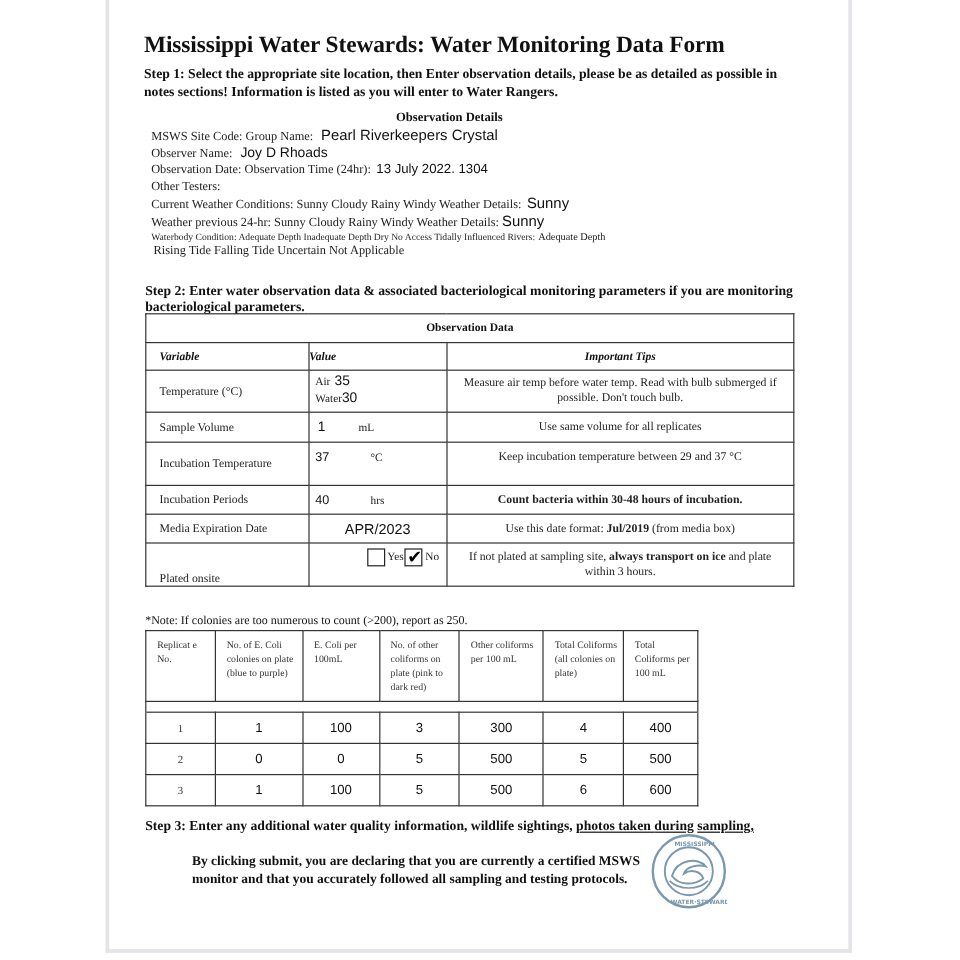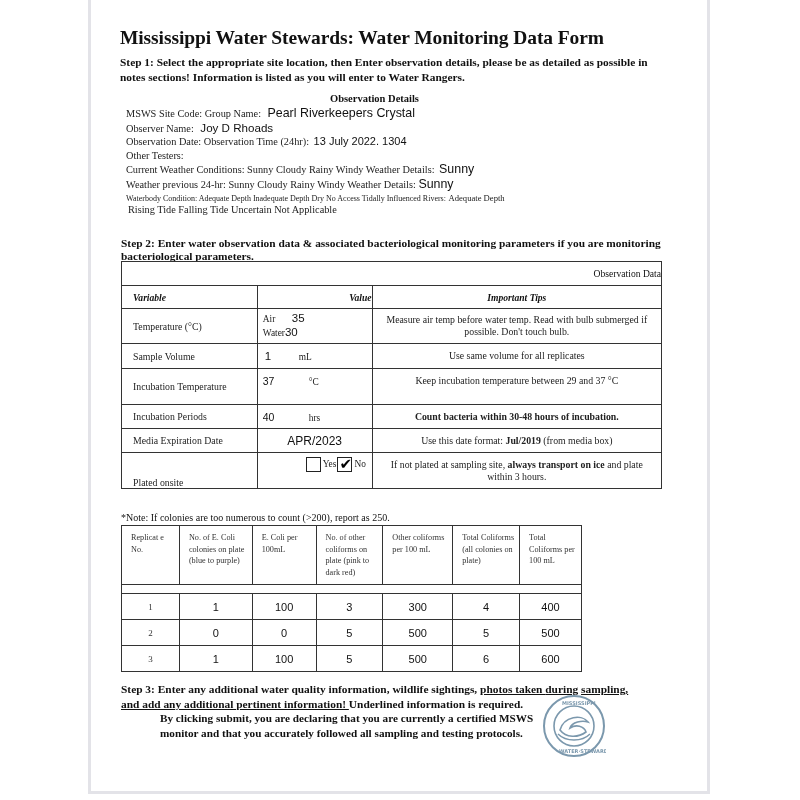--- a/index.html
+++ b/index.html
@@ -9,21 +9,21 @@
   .title { left:120px; top:27px; font-size:19.5px; font-weight:bold; white-space:nowrap; letter-spacing:-0.1px; }
   .step { font-size:11.4px; font-weight:bold; line-height:15px; white-space:nowrap; }
   .s1 { left:120px; top:55px; }
   .obs-head { left:330px; top:93px; font-size:10.5px; font-weight:bold; }
   .line { left:126px; font-size:10.3px; white-space:nowrap; color:#222; }
   .hand { font-family:"Liberation Sans", sans-serif; color:#111; }
   .tiny { font-size:8px; }
   table { border-collapse:collapse; position:absolute; }
   td { border:1.6px solid #333; padding:0; font-size:9.8px; vertical-align:middle; }
   .t1 { left:121px; top:261px; width:541px; }
-  .t1 .cap { text-align:right; font-weight:normal; height:23px; font-size:9.6px; }
+  .t1 .cap { text-align:center; font-weight:bold; height:23px; font-size:9.6px; }
   .t1 .hdr td { font-weight:bold; font-style:italic; height:22px; font-size:9.6px; }
   .t1 td.var { padding-left:11px; color:#222; }
   .t1 td.val { padding-left:5px; }
   .t1 td.tip { text-align:center; padding:0 8px; line-height:12px; color:#222; }
   .hv { font-family:"Liberation Sans", sans-serif; font-size:11.5px; }
   .unit { display:inline-block; font-size:9.4px; color:#222; }
   .cb { display:inline-block; width:15px; height:15px; border:1.4px solid #222; vertical-align:middle; box-sizing:border-box; position:relative; }
   .cb.checked::after { content:"\2714"; position:absolute; left:1px; top:-3px; font-size:15px; color:#000; font-family:"DejaVu Sans", sans-serif; }
   .note { left:121px; top:512px; font-size:10px; white-space:nowrap; }
   .t2 { left:121px; top:525px; width:461px;padding-left:28px; }
@@ -86,27 +86,27 @@
       <col style="width:136px">
       <col style="width:115px">
       <col style="width:290px">
     </colgroup>
   <tbody>
       <tr>
         <td colspan="3" class="cap">Observation Data</td>
       </tr>
   <tr class="hdr">
     <td style="padding-left:11px;">Variable</td>
-    <td style="text-align:right;">Value</td>
+    <td style="text-align:left;">Value</td>
     <td style="text-align:center;">Important Tips</td>
   </tr>
   <tr style="height:35px;">
     <td class="var">Temperature (°C)</td>
     <td class="val" style="line-height:13px;">
-      <div><span class="unit">Air</span> <span class="hv" style="margin-left:14px;">35</span></div>
+      <div><span class="unit">Air</span> <span class="hv" style="margin-left:1px;">35</span></div>
       <div><span class="unit">Water</span><span class="hv">30</span></div>
     </td>
     <td class="tip">Measure air temp before water temp. Read with bulb  submerged if possible. Don't touch bulb.</td>
   </tr>
   <tr style="height:25px;">
     <td class="var">Sample Volume</td>
     <td class="val"><span class="hv" style="display:inline-block;width:34px;padding-left:2px;">1</span><span class="unit">mL</span></td>
     <td class="tip">Use same volume for all replicates</td>
   </tr>
   <tr style="height:36px;">
@@ -184,21 +184,20 @@
     <td>5</td>
     <td>500</td>
     <td>6</td>
     <td>600</td>
   </tr>
 </tbody>
   </table>
 
 <div class="abs step s3">
   <div><span>Step 3: Enter any additional water quality information, wildlife sightings, </span><span class="u">photos taken </span> <span class="u">during</span> <span class="u">sampling,</span></div>
-  <div><span class="u">and add any additional pertinent information! </span><span>Underlined information  is required.</span></div>
 </div>
 
 <div class="abs decl">
   <div>By clicking submit, you are declaring that you are currently a certified MSWS</div>
   <div>monitor and that you accurately followed all sampling and testing protocols.</div>
 </div>
 
 <svg class="abs logo" viewBox="0 0 64 64">
   <circle cx="32" cy="32" r="30" fill="none" stroke="#7b98ad" stroke-width="2"></circle>
   <circle cx="32" cy="32" r="20" fill="none" stroke="#7b98ad" stroke-width="1.6"></circle>

